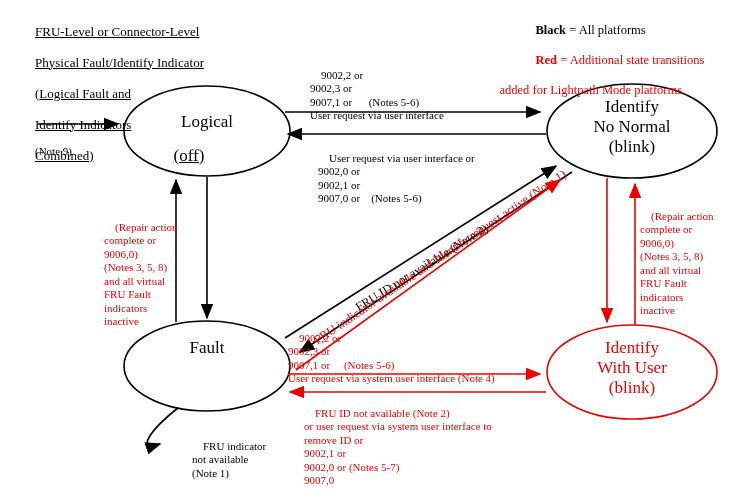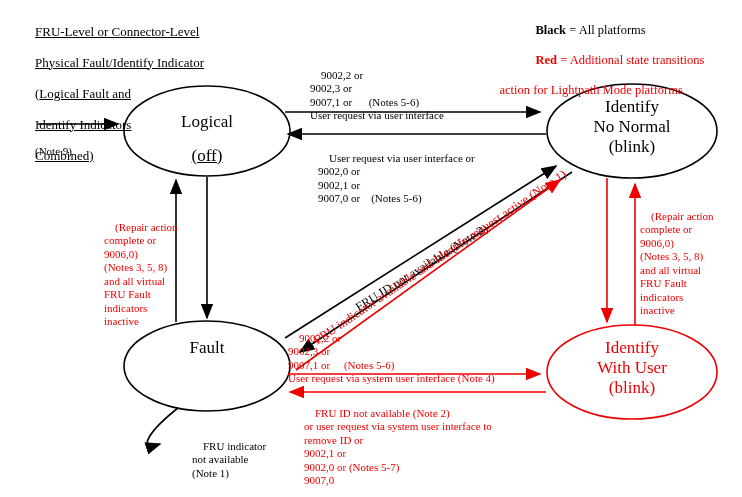--- a/index.html
+++ b/index.html
@@ -78,27 +78,27 @@
     <span class="u">FRU-Level or Connector-Level</span><br>
     <span class="u">Physical Fault/Identify Indicator</span><br>
     <span>(</span><span class="u">Logical</span><span class="u"> Fault and</span><br>
     <span class="u">Identify Indicators</span><br>
     <span class="u">Combined)</span>
   </div>
 
   <div class="legend" style="left:487px; top:8px;">
     <span class="bold blk">Black</span><span class="blk"> = All platforms</span><br>
     <span class="bold red">Red</span><span class="red"> = Additional state transitions</span><br>
-    <span class="red">action for Lightpath Mode platforms</span>
+    <span class="red">added for Lightpath Mode platforms</span>
   </div>
 
   <div class="state-label" style="left:147px; top:112px; width:120px;">
     <span>Logical</span>
   </div>
-  <div class="state-label" style="left:147px; top:146px; width:120px;text-decoration:underline;">
+  <div class="state-label" style="left:129px; top:146px; width:120px;text-decoration:underline;">
     <span>(off)</span>
   </div>
 
   <div class="state-label" style="left:147px; top:338px; width:120px;">
     <span>Fault</span>
   </div>
 
   <div class="state-label" style="left:562px; top:97px; width:140px;">
     <span>Identify</span><br>
     <span>No Normal</span><br>

